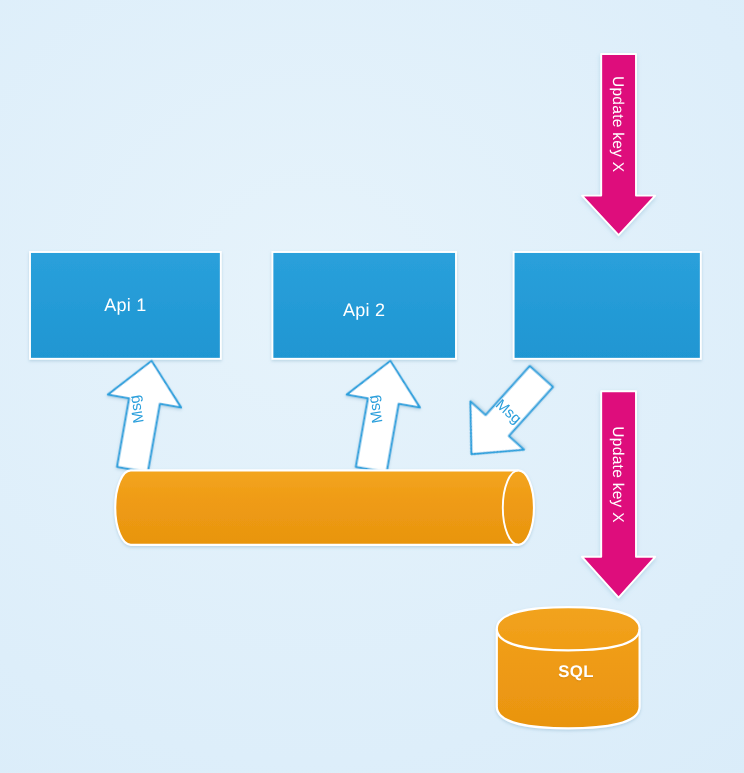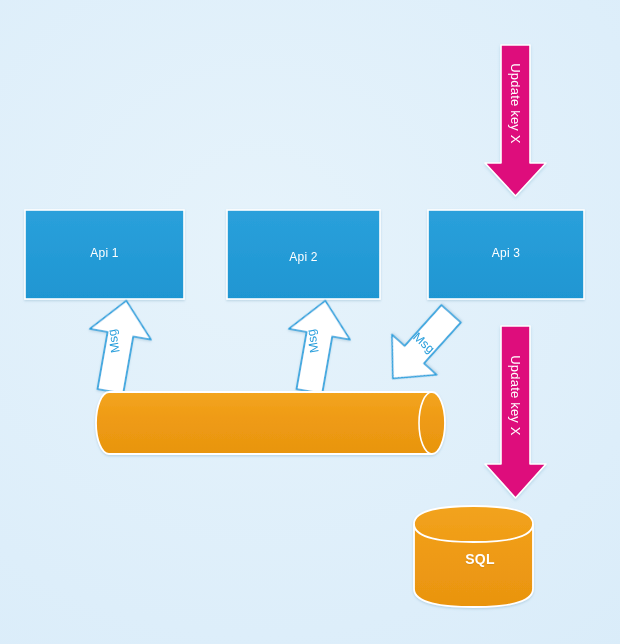--- a/index.html
+++ b/index.html
@@ -29,21 +29,21 @@
   
   .lbl {
     position: absolute;
     color: #ffffff;
     text-align: center;
     white-space: nowrap;
     pointer-events: none;
     user-select: none;
   }
   .api-label {
-    font-size: 12px;
+    font-size: 15px;
     font-weight: 400;
     letter-spacing: 0.2px;
   }
   .bus-label {
     font-size: 15px;
     font-weight: bold;
     letter-spacing: 0.2px;
     text-shadow: 0 1px 1px rgba(120,70,0,0.18);
   }
   .sql-label {
@@ -143,21 +143,20 @@
                C 533,603 504,607 473.5,607
                C 443,607 414,603 414,589 Z" fill="url(#sqlGrad)" stroke="#ffffff" stroke-width="1.8" stroke-linejoin="round"></path>
       <path d="M 414,524 C 414,538 443,542 473.5,542 C 504,542 533,538 533,524" fill="none" stroke="#ffffff" stroke-width="1.8"></path>
     </g>
   </svg>
 
   <div class="lbl api-label" style="left:25px; top:246px; width:159px;">Api 1</div>
 
   <div class="lbl api-label" style="left:227px; top:250px; width:153px;">Api 2</div>
 
-  <div class="lbl api-label" style="left:428px; top:246px; width:156px;">Api 3</div>
 
 
   <div class="lbl sql-label" style="left:414px; top:551px; width:132px;">SQL</div>
 
   <div class="lbl arrow-label" style="left:450px; top:96px; width:130px; transform:rotate(90deg); transform-origin:center center;">Update key X</div>
 
   <div class="lbl arrow-label" style="left:450px; top:388px; width:130px; transform:rotate(90deg); transform-origin:center center;">Update key X</div>
 
   <div class="msg-label" style="left:102px; top:334px; transform:rotate(-100deg); transform-origin:center center;">Msg</div>
 

